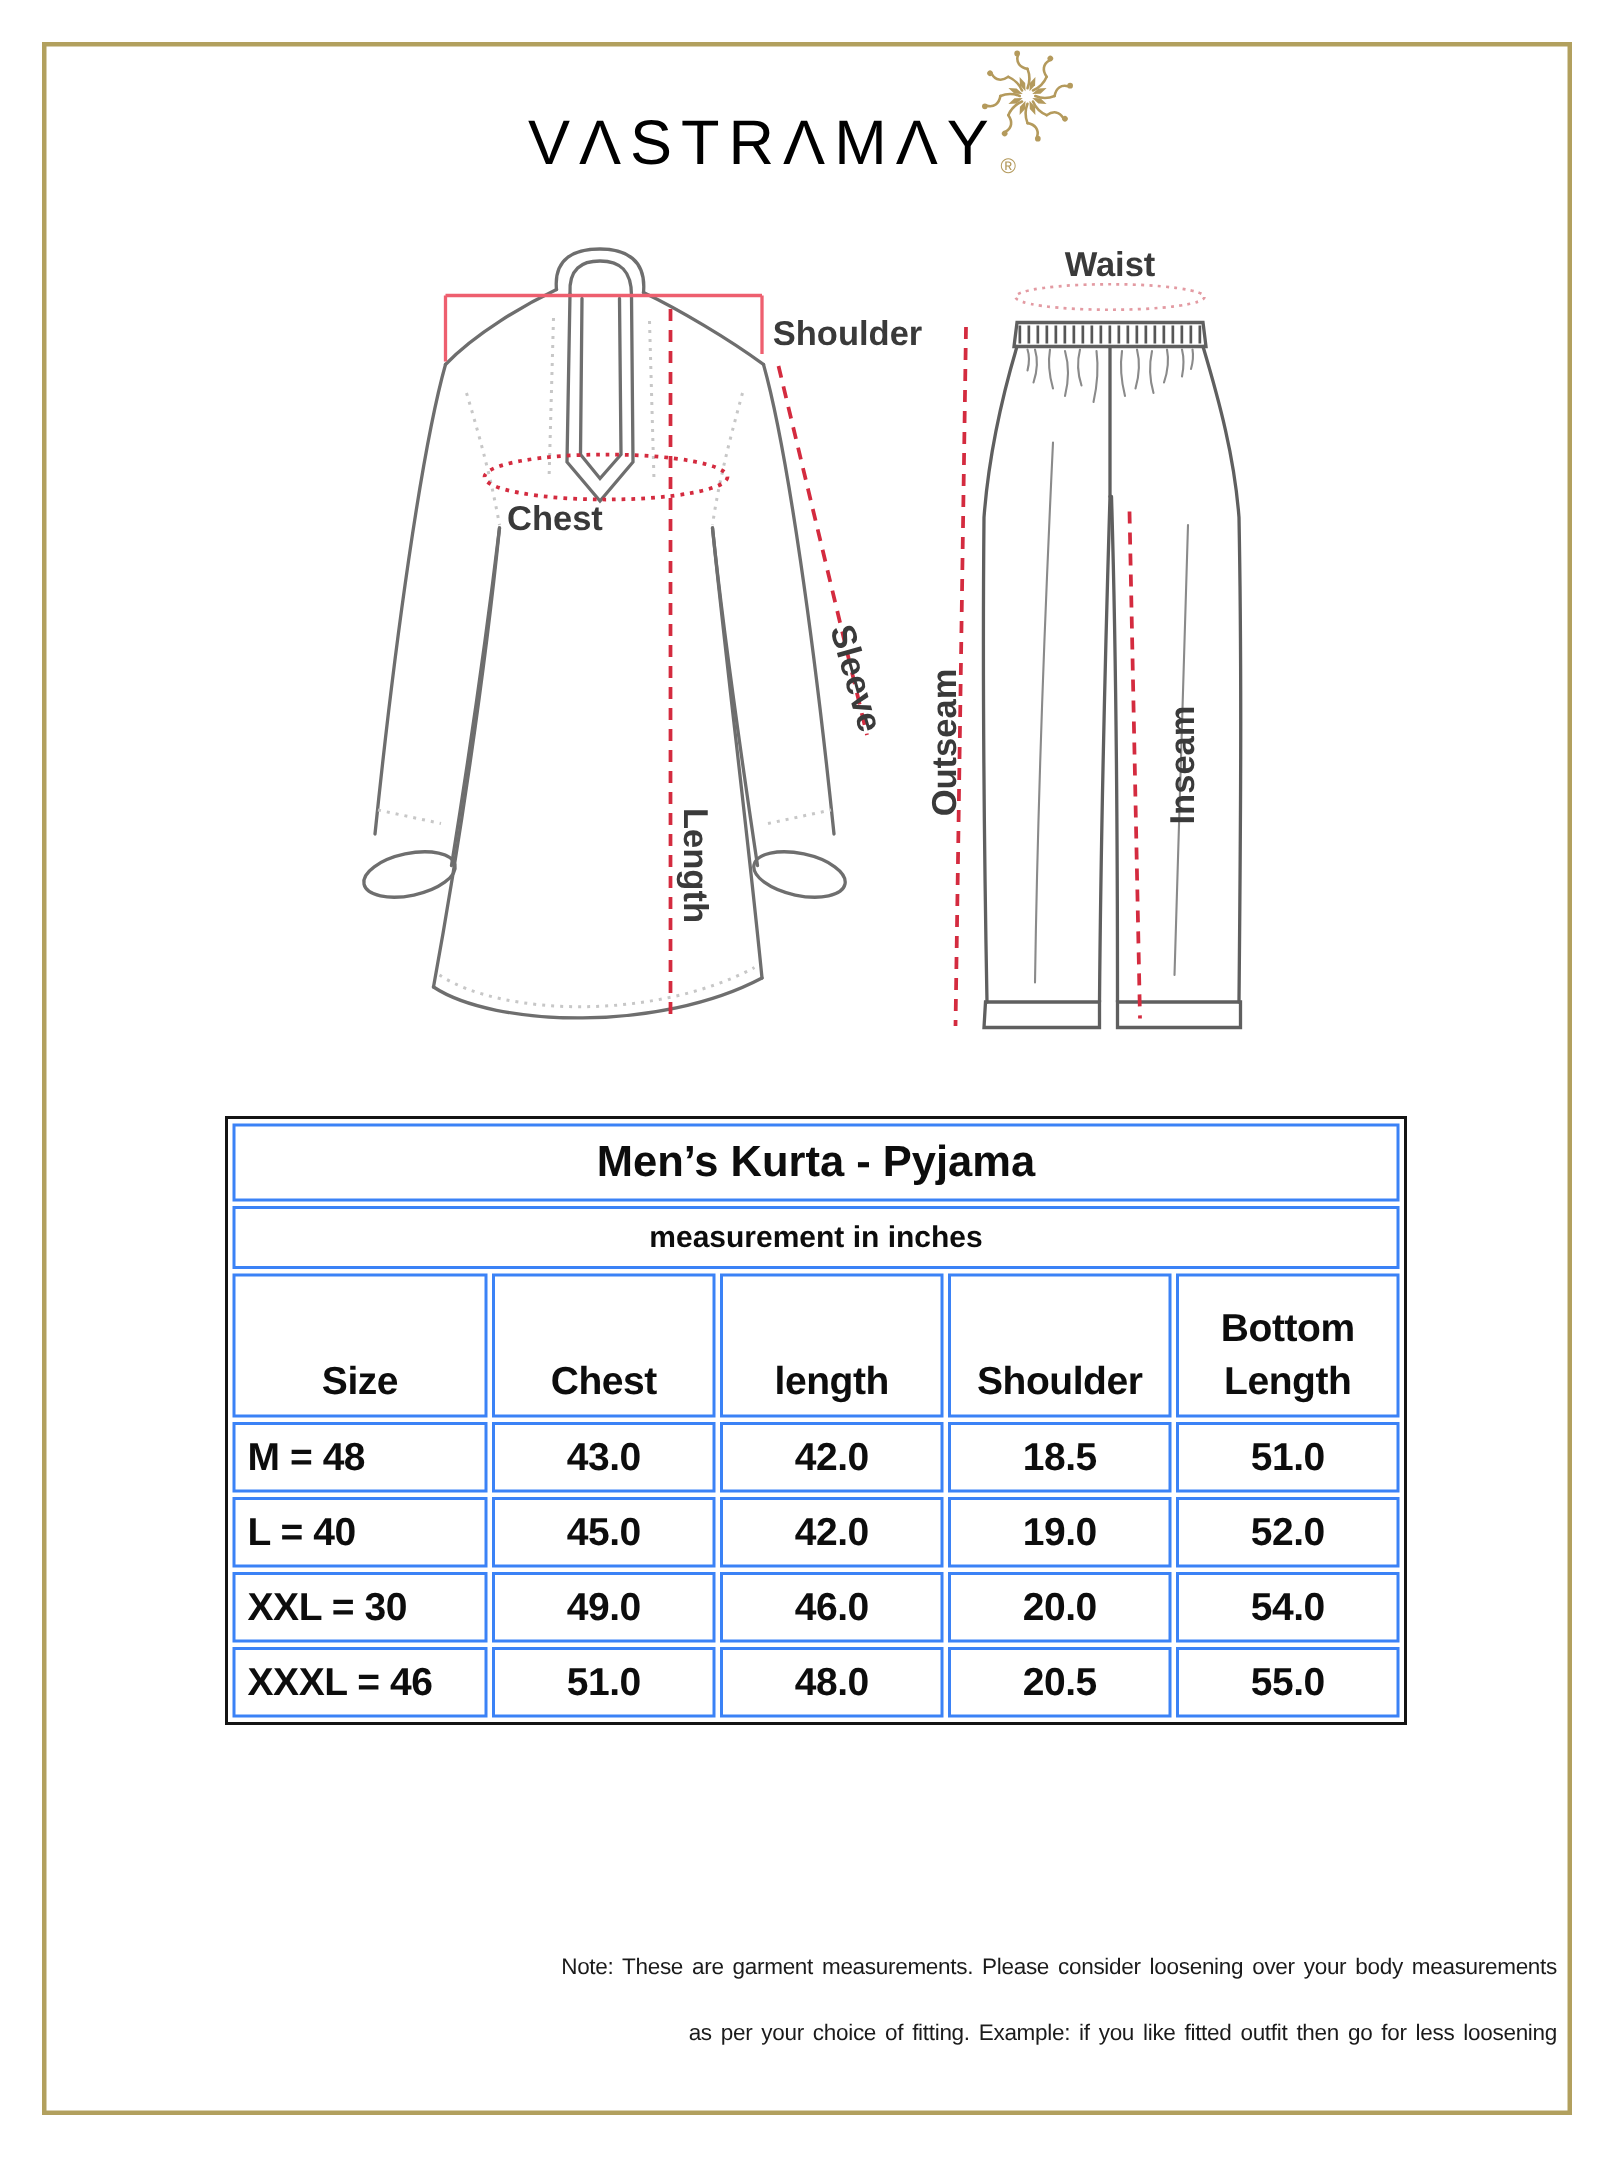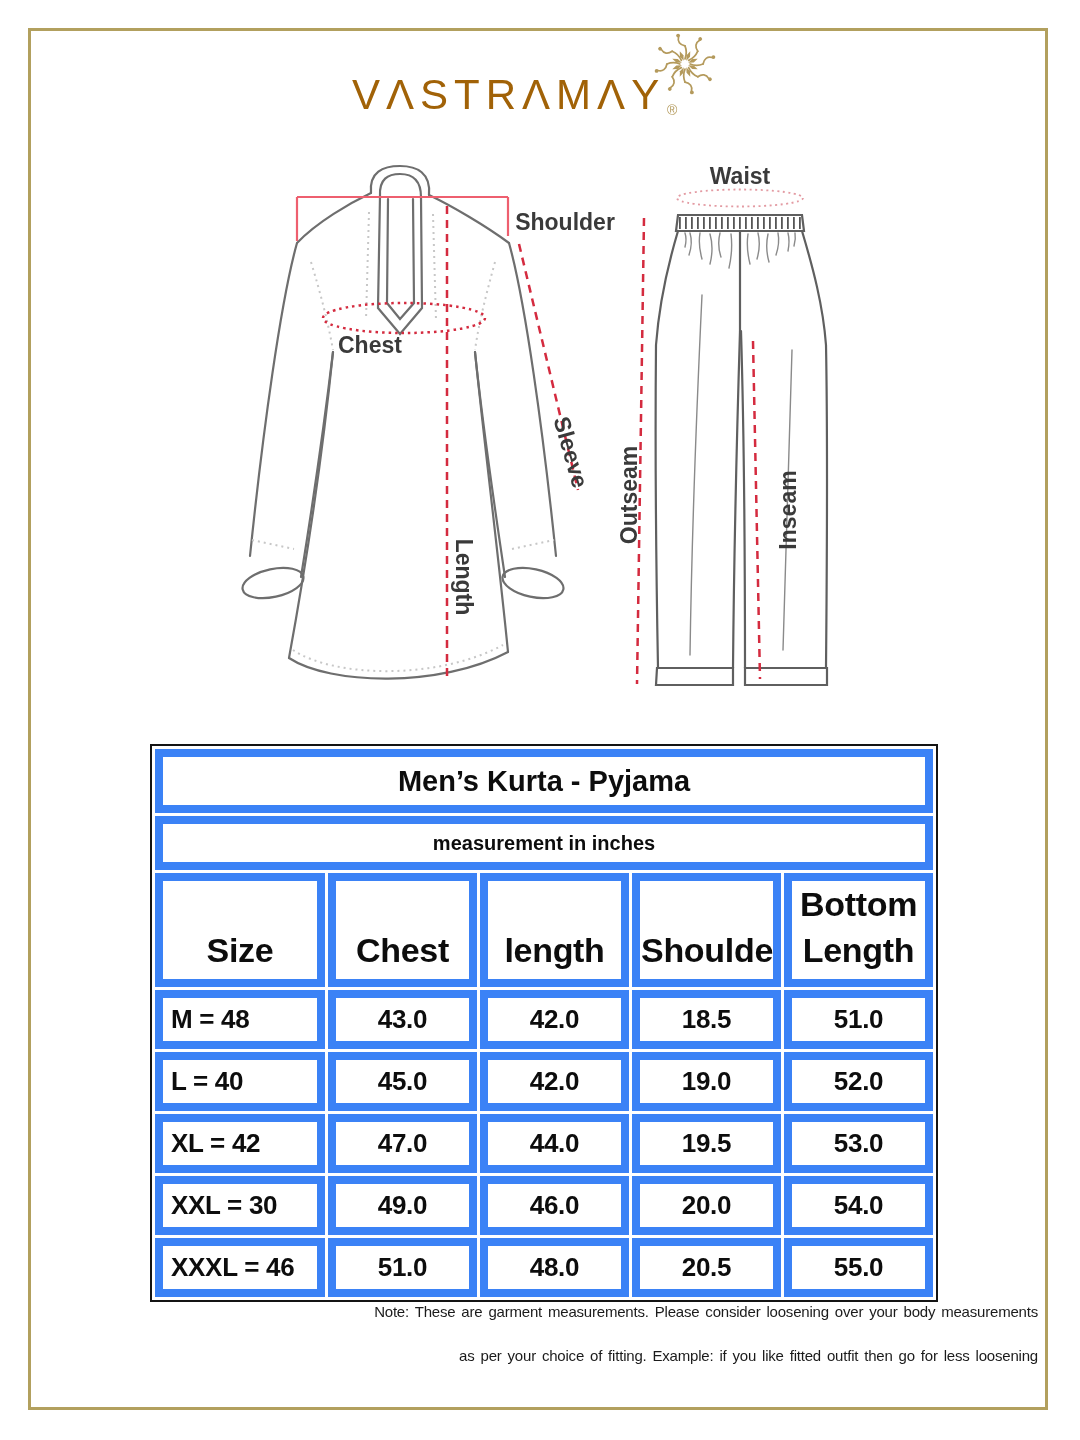--- a/index.html
+++ b/index.html
@@ -8,45 +8,45 @@
     font-family:"Liberation Sans", sans-serif;overflow:hidden;
   }
   .frame{
     position:absolute;left:28px;top:28px;width:1014px;height:1376px;
     border:3px solid #b2a05e;pointer-events:none;
   }
   
   .logo-text{
     position:absolute;left:352px;top:74px;
     font-size:42px;line-height:1;letter-spacing:6px;
-    color:#a16207;font-weight:400;white-space:nowrap;
+    color:#000000;font-weight:400;white-space:nowrap;
   }
   .reg-mark{
     position:absolute;left:667px;top:102px;
     font-size:14px;color:#b49a5c;
   }
   .emblem{position:absolute;left:654px;top:33px;width:62px;height:62px;}
   
   .diagram{position:absolute;left:140px;top:148px;width:812px;height:600px;}
   .diagram text{
     font-family:"Liberation Sans", sans-serif;
     font-size:23px;font-weight:600;fill:#3a3a3a;
   }
   
   .table-wrap{position:absolute;left:150px;top:744px;width:788px;}
   table.size{
     width:788px;border-collapse:separate;border-spacing:3px;
     border:2px solid #141414;table-layout:fixed;background:#ffffff;
     color:#0d0d0d;font-weight:bold;
   }
-  table.size td{border:8px solid #3b82f6;background:#ffffff;overflow:hidden;}
+  table.size td{border:2px solid #3b82f6;background:#ffffff;overflow:hidden;}
   td.t-title{height:46px;text-align:center;font-size:29px;}
   td.t-sub{height:36px;text-align:center;font-size:20px;}
   td.col-h{height:86px;vertical-align:bottom;text-align:center;
-    font-size:34px;line-height:1.35;padding-bottom:5px;letter-spacing:-0.3px;}
+    font-size:26px;line-height:1.35;padding-bottom:5px;letter-spacing:-0.3px;}
   td.val{height:41px;text-align:center;font-size:26px;letter-spacing:-0.3px;}
   td.size-c{text-align:left;padding-left:8px;}
   
   .note{
     position:absolute;left:52px;top:1290px;width:986px;
     text-align:right;font-size:15px;line-height:44px;color:#1b1b1b;
     letter-spacing:-0.2px;word-spacing:2px;
   }
 </style>
 </head>
@@ -219,27 +219,20 @@
         <td class="val">51.0</td>
       </tr>
       <tr>
         <td class="val size-c">L = 40</td>
         <td class="val">45.0</td>
         <td class="val">42.0</td>
         <td class="val">19.0</td>
         <td class="val">52.0</td>
       </tr>
       <tr>
-        <td class="val size-c">XL = 42</td>
-        <td class="val">47.0</td>
-        <td class="val">44.0</td>
-        <td class="val">19.5</td>
-        <td class="val">53.0</td>
-      </tr>
-      <tr>
         <td class="val size-c">XXL = 30</td>
         <td class="val">49.0</td>
         <td class="val">46.0</td>
         <td class="val">20.0</td>
         <td class="val">54.0</td>
       </tr>
       <tr>
         <td class="val size-c">XXXL = 46</td>
         <td class="val">51.0</td>
         <td class="val">48.0</td>

